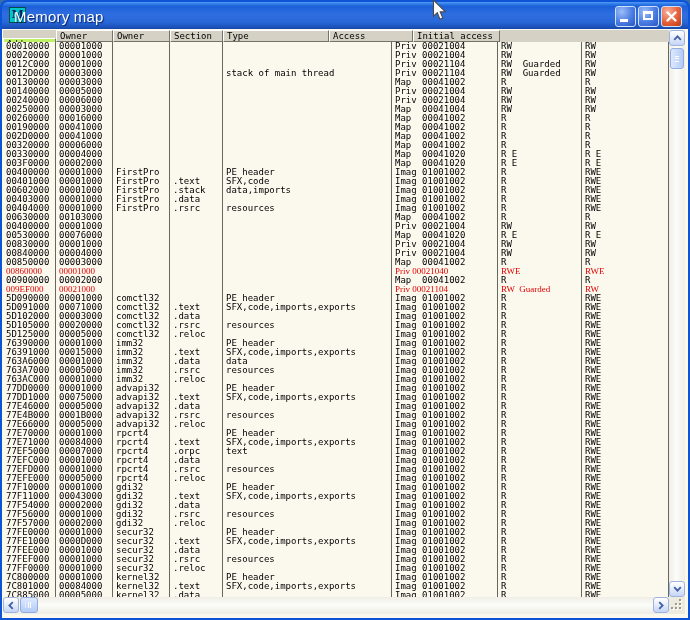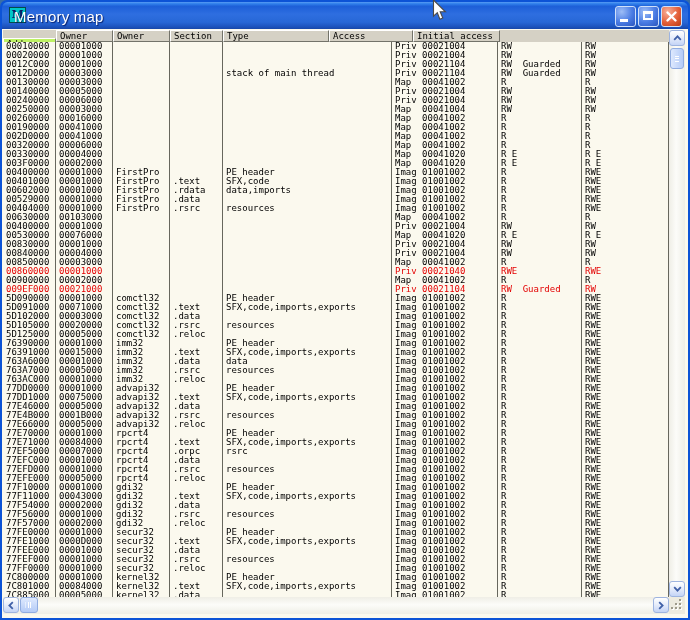--- a/index.html
+++ b/index.html
@@ -60,21 +60,21 @@
   .tbody{
     position:absolute;left:3px;top:42px;width:666px;height:555px;
     overflow:hidden;background:#FBF9EE;
   }
   .row{display:flex;height:9px;}
   .cell{
     box-sizing:border-box;height:9px;line-height:9px;padding-left:3px;
     font-size:9px;color:#000;white-space:pre;overflow:hidden;flex:0 0 auto;
     border-right:1px solid #67675D;
   }
-  .row.red .cell{color:#E30000;}
+  .row.red .cell{color:#E30000;font-family:Liberation Serif, serif;}
   
   .col-address{width:53px;} .col-size{width:57px;} .col-owner{width:57px;}
   .col-section{width:53px;} .col-contains{width:169px;} .col-type{width:106px;}
   .col-access{width:84px;} .col-initial_access{width:87px;}
   
   .vscroll{
     position:absolute;left:669px;top:30px;width:16px;height:567px;
     background:linear-gradient(90deg,#EFEEE6,#FCFCF9 45%,#EFEEE6);
   }
   .hscroll{
@@ -311,28 +311,28 @@
         <div class="cell col-section">.text</div>
         <div class="cell col-contains">SFX,code</div>
         <div class="cell col-type">Imag 01001002</div>
         <div class="cell col-access">R</div>
         <div class="cell col-initial_access">RWE</div>
       </div>
       <div class="row">
         <div class="cell col-address">00602000</div>
         <div class="cell col-size">00001000</div>
         <div class="cell col-owner">FirstPro</div>
-        <div class="cell col-section">.rdata</div>
+        <div class="cell col-section">.stack</div>
         <div class="cell col-contains">data,imports</div>
         <div class="cell col-type">Imag 01001002</div>
         <div class="cell col-access">R</div>
         <div class="cell col-initial_access">RWE</div>
       </div>
       <div class="row">
-        <div class="cell col-address">00529000</div>
+        <div class="cell col-address">00403000</div>
         <div class="cell col-size">00001000</div>
         <div class="cell col-owner">FirstPro</div>
         <div class="cell col-section">.data</div>
         <div class="cell col-contains"></div>
         <div class="cell col-type">Imag 01001002</div>
         <div class="cell col-access">R</div>
         <div class="cell col-initial_access">RWE</div>
       </div>
       <div class="row">
         <div class="cell col-address">00404000</div>
@@ -602,21 +602,21 @@
         <div class="cell col-contains">SFX,code,imports,exports</div>
         <div class="cell col-type">Imag 01001002</div>
         <div class="cell col-access">R</div>
         <div class="cell col-initial_access">RWE</div>
       </div>
       <div class="row">
         <div class="cell col-address">77EF5000</div>
         <div class="cell col-size">00007000</div>
         <div class="cell col-owner">rpcrt4</div>
         <div class="cell col-section">.orpc</div>
-        <div class="cell col-contains">rsrc</div>
+        <div class="cell col-contains">text</div>
         <div class="cell col-type">Imag 01001002</div>
         <div class="cell col-access">R</div>
         <div class="cell col-initial_access">RWE</div>
       </div>
       <div class="row">
         <div class="cell col-address">77EFC000</div>
         <div class="cell col-size">00001000</div>
         <div class="cell col-owner">rpcrt4</div>
         <div class="cell col-section">.data</div>
         <div class="cell col-contains"></div>

